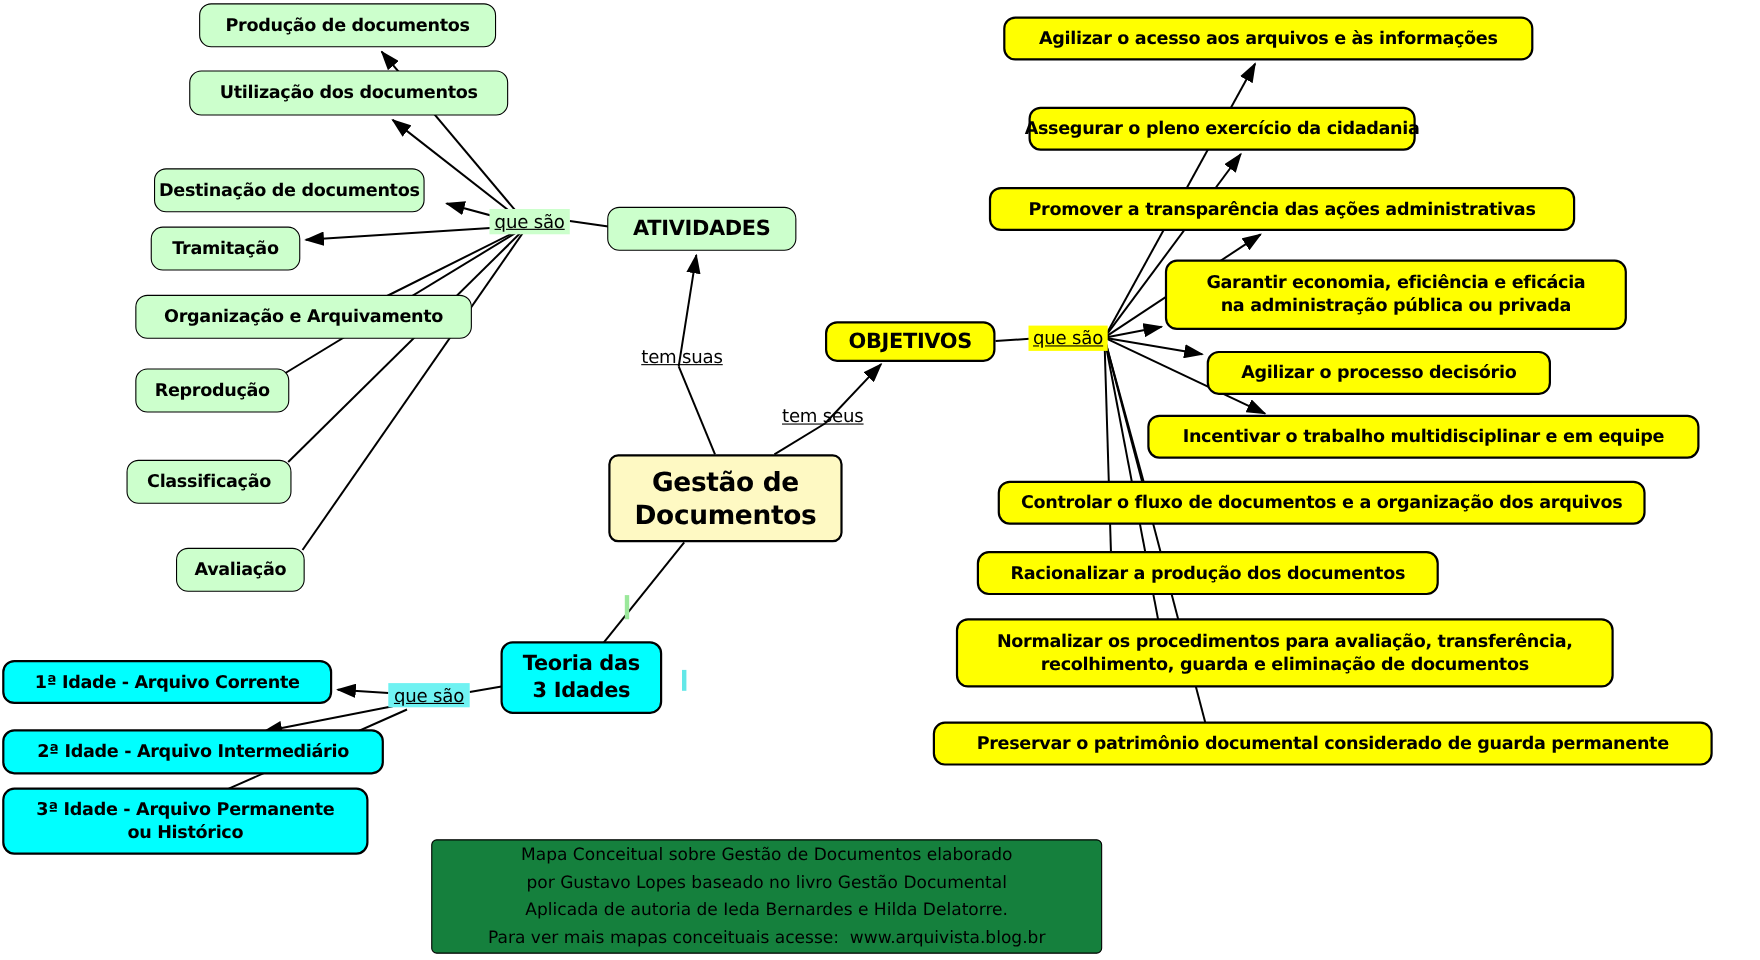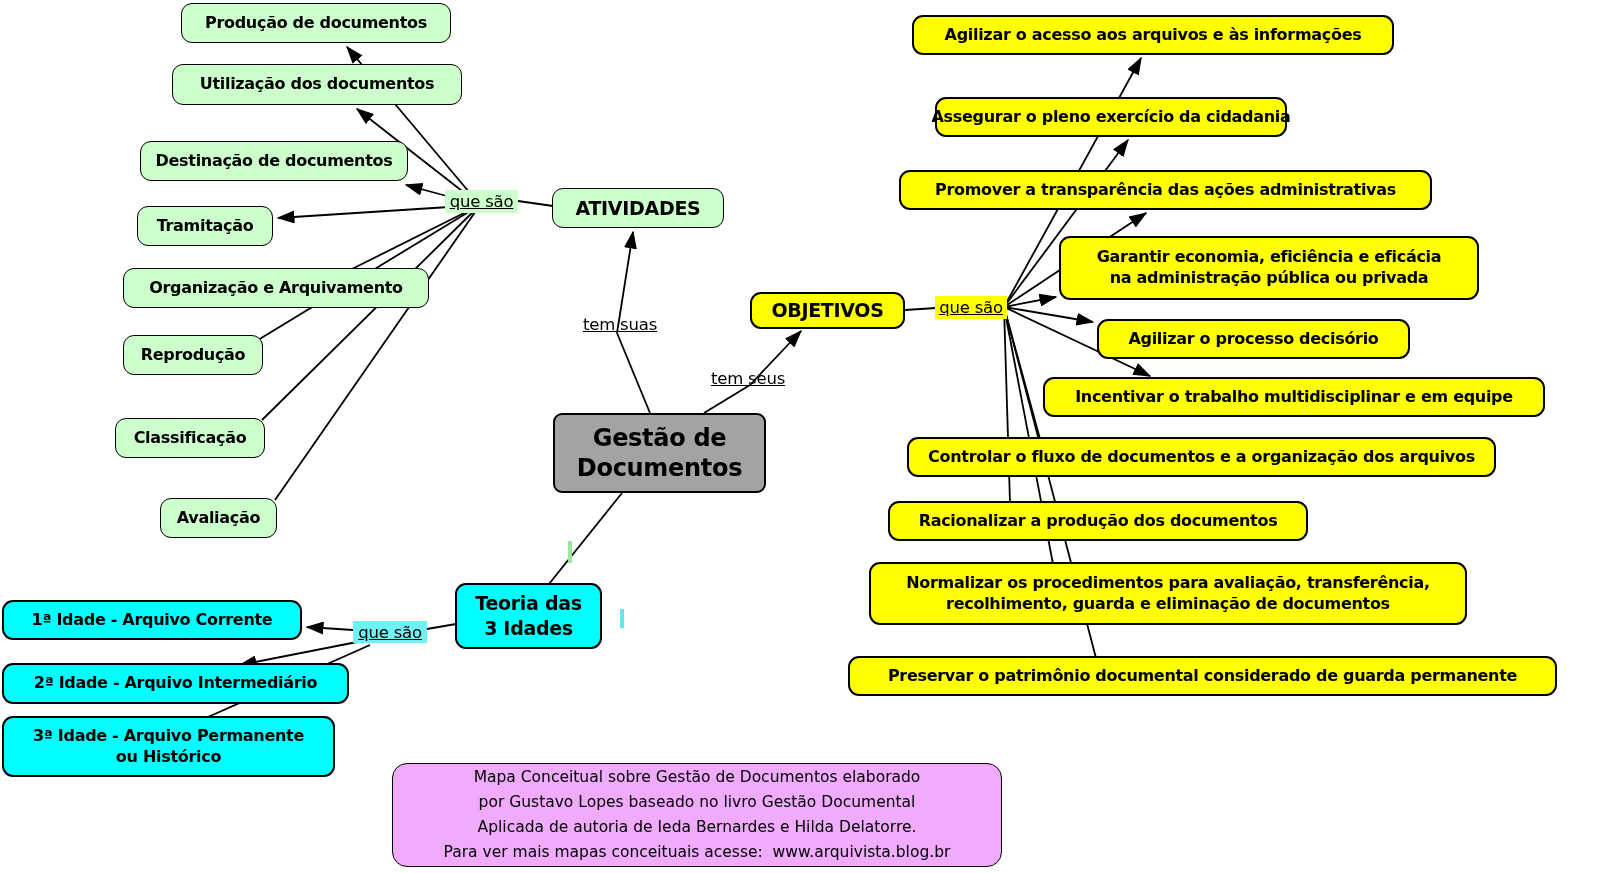--- a/index.html
+++ b/index.html
@@ -11,32 +11,32 @@
   .node{
     position:absolute;z-index:2;display:flex;align-items:center;justify-content:center;
     text-align:center;box-sizing:border-box;border:2px solid #000;border-radius:11px;
     font-weight:bold;font-size:16px;letter-spacing:-0.3px;line-height:1.3;
   }
   .node .lbl{white-space:pre;}
   .green{background:#ccffcc;border-width:1.7px;}
   .yellow{background:#ffff00;}
   .cyan{background:#00ffff;}
   .hub{font-size:19px;}
-  .center-node{background:#a3a3a3;font-size:24px;line-height:1.25;border-radius:9px;align-items:center;}
+  .center-node{background:#fef9c3;font-size:24px;line-height:1.25;border-radius:9px;align-items:center;}
   .linklabel{
     position:absolute;z-index:3;display:flex;align-items:center;justify-content:center;
     font-size:16.5px;font-weight:normal;letter-spacing:-0.2px;white-space:pre;box-sizing:border-box;text-decoration:underline;
   }
   .ll-green{background:#ccffcc;}
   .ll-yellow{background:#ffff00;}
   .ll-cyan{background:#70f2f2;}
   .ll-plain{background:transparent;}
   .footer{
-    position:absolute;z-index:2;box-sizing:border-box;background:#f0abfc;border:1.6px solid #000;
-    border-radius:15px;display:flex;flex-direction:column;align-items:center;justify-content:center;
+    position:absolute;z-index:2;box-sizing:border-box;background:#15803d;border:1.6px solid #000;
+    border-radius:5px;display:flex;flex-direction:column;align-items:center;justify-content:center;
     font-size:15.5px;line-height:25px;text-align:left;
   }
   .footer div{white-space:pre;}
 </style>
 </head>
 <body>
 
 <div id="canvas">
 
   <svg id="edges" width="1600" height="873" viewBox="0 0 1600 873">
@@ -83,21 +83,21 @@
     <rect x="568" y="541" width="4" height="22" fill="#9be89b"></rect>
     <rect x="620" y="609" width="4" height="19" fill="#63e8e8"></rect>
   </svg>
 
   <div class="node green" style="left:181px;top:3px;width:270px;height:40px">
       <span class="lbl">Produção de documentos</span>
     </div>
   <div class="node green" style="left:172px;top:64px;width:290px;height:41px">
       <span class="lbl">Utilização dos documentos</span>
     </div>
-  <div class="node green" style="left:140px;top:141px;width:268px;height:40px">
+  <div class="node green" style="left:140px;top:153px;width:246px;height:40px">
       <span class="lbl">Destinação de documentos</span>
     </div>
   <div class="node green" style="left:137px;top:206px;width:136px;height:40px">
       <span class="lbl">Tramitação</span>
     </div>
   <div class="node green" style="left:123px;top:268px;width:306px;height:40px">
       <span class="lbl">Organização e Arquivamento</span>
     </div>
   <div class="node green" style="left:123px;top:335px;width:140px;height:40px">
       <span class="lbl">Reprodução</span>

